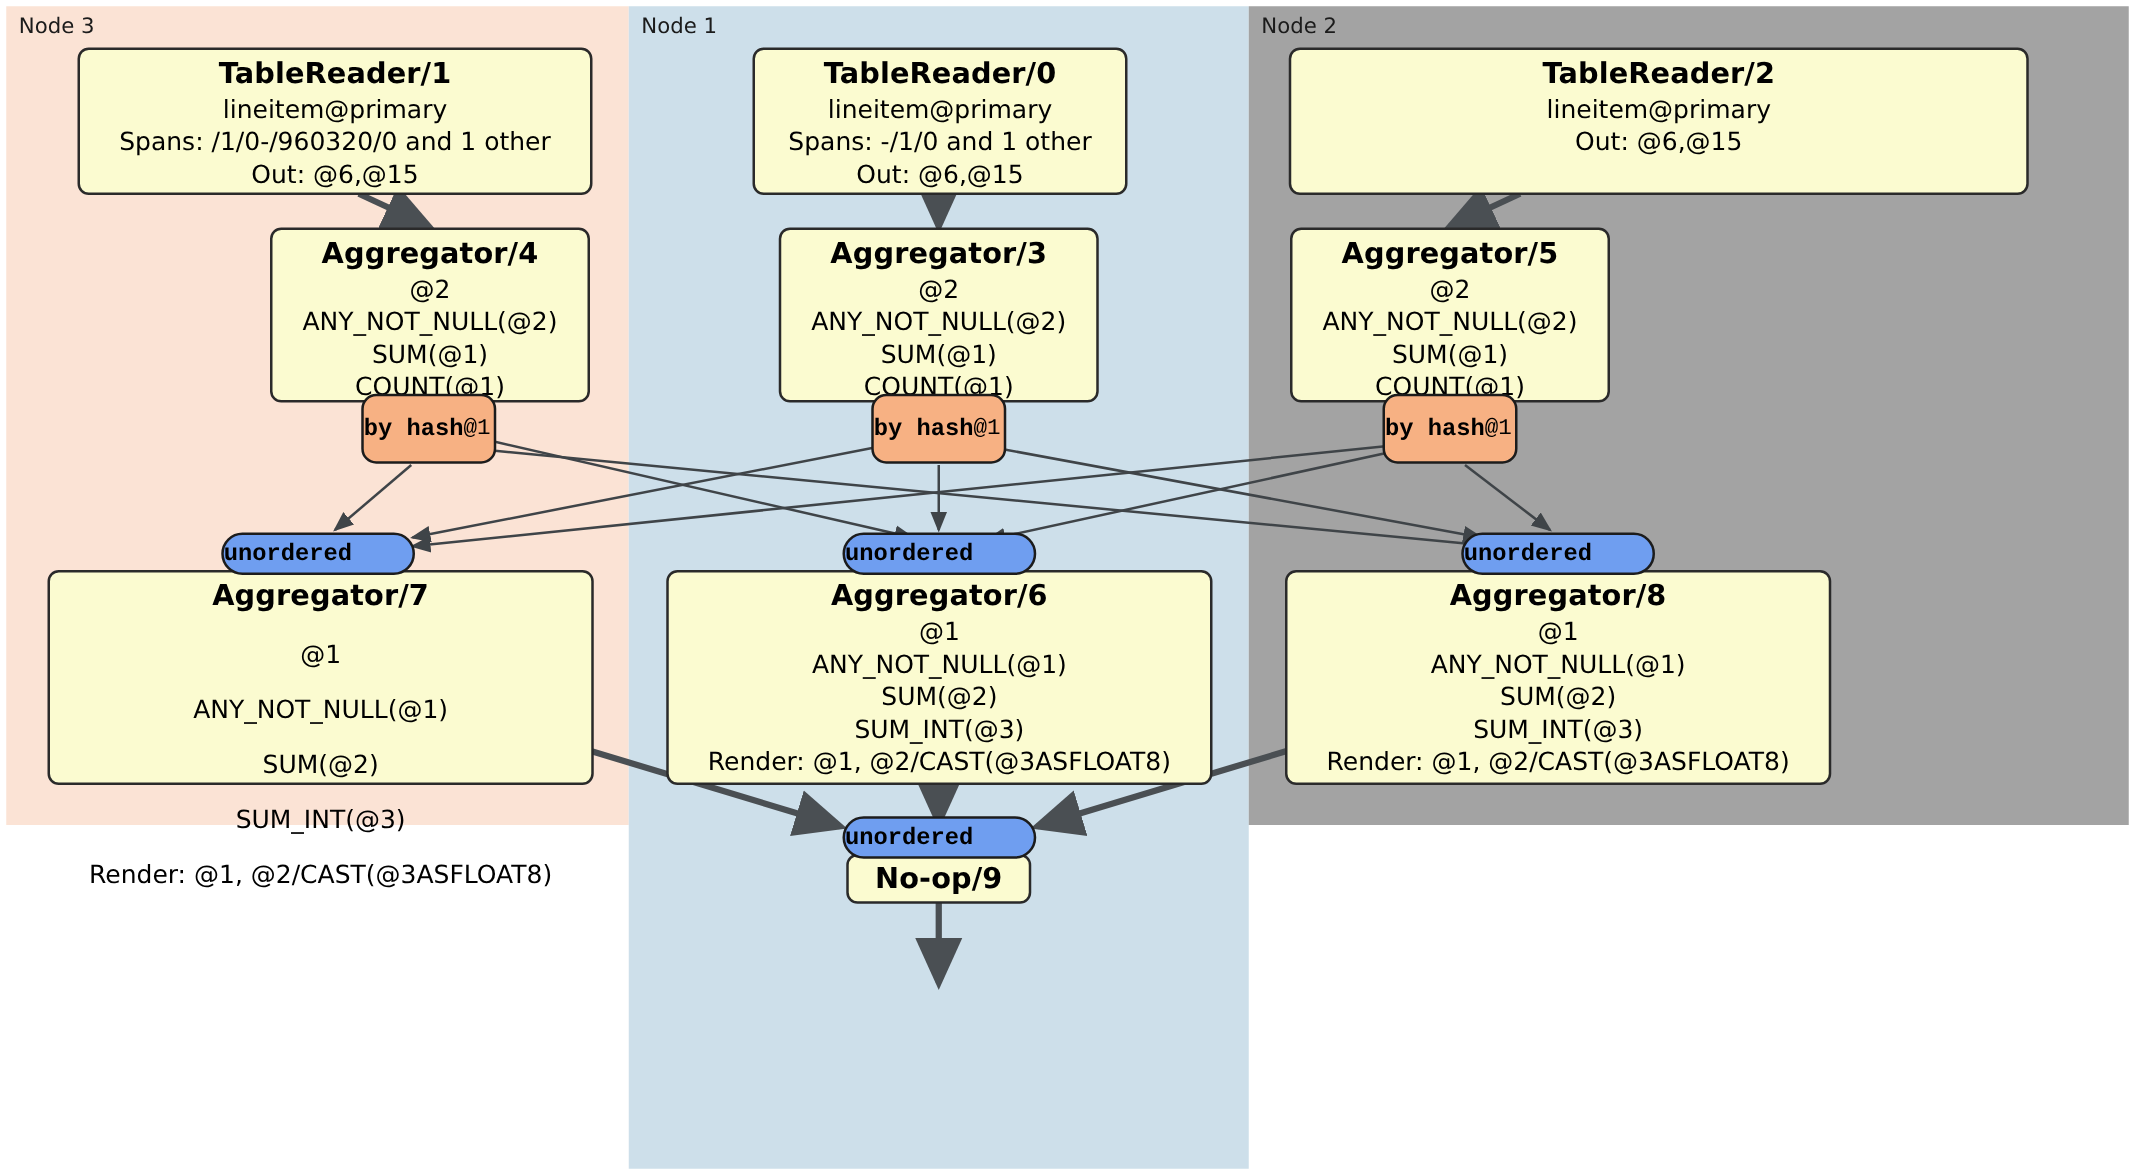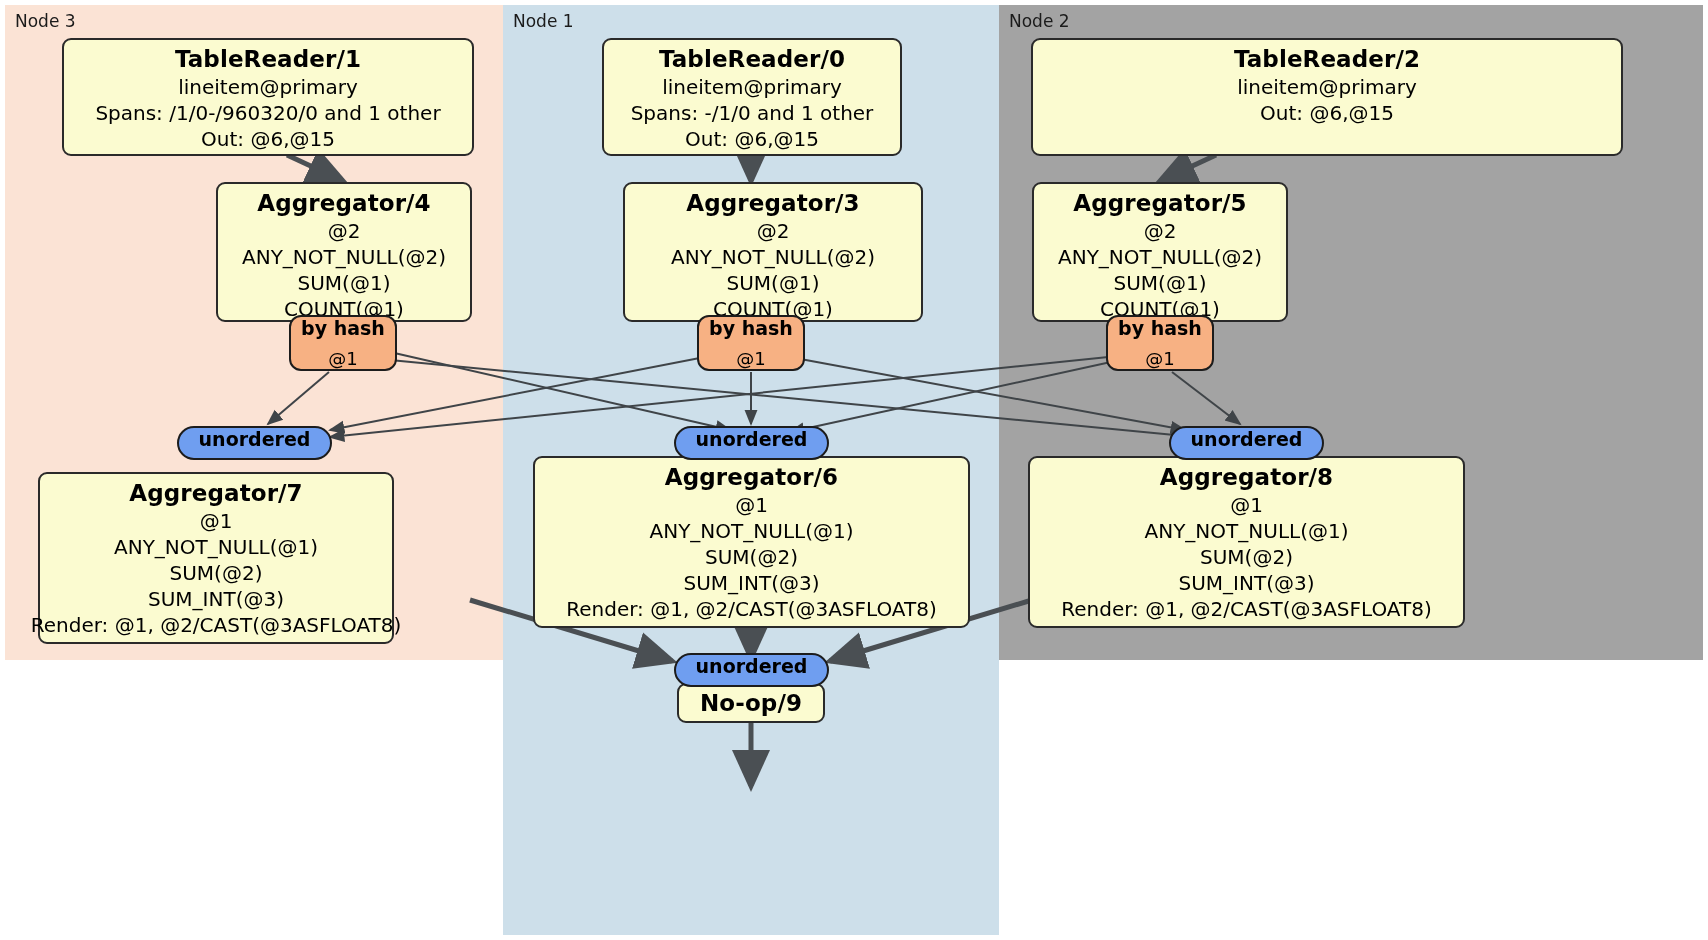--- a/index.html
+++ b/index.html
@@ -23,22 +23,22 @@
     display:flex;flex-direction:column;align-items:center;justify-content:flex-start;
     text-align:center;color:#000;padding:4px 8px 5px 8px;
   }
   .proc .ttl{font-size:23px;font-weight:bold;line-height:30px;letter-spacing:.1px;}
   .proc .ln{font-size:20px;line-height:26px;font-weight:normal;white-space:nowrap;}
   .proc.small .ttl{font-size:23px;line-height:26px;}
 
   
   .badge{
     position:absolute;box-sizing:border-box;
-    display:flex;flex-direction:column;align-items:center;justify-content:space-between;
-    border:2px solid #1c1c1c;text-align:center;color:#000;
+    display:flex;flex-direction:row;align-items:center;justify-content:flex-start;
+    border:2px solid #1c1c1c;text-align:center;color:#000;font-family:Liberation Mono, monospace;
   }
   .badge .b1{font-size:19px;font-weight:bold;line-height:22px;white-space:nowrap;}
   .badge .b2{font-size:18px;font-weight:normal;line-height:21px;}
   .badge.hash{background:#f7b183;border-radius:12px;}
   .badge.unord{background:#6f9ef0;border-radius:18px;}
 
   svg.wires{position:absolute;left:0;top:0;width:1708px;height:940px;pointer-events:none;}
 </style>
 </head>
 <body>
@@ -117,37 +117,37 @@
   </div>
 
   <div class="proc" style="left:216px;top:182px;width:256px;height:140px;">
     <div class="ttl">Aggregator/4</div>
     <div class="ln">@2</div>
     <div class="ln">ANY_NOT_NULL(@2)</div>
     <div class="ln">SUM(@1)</div>
     <div class="ln">COUNT(@1)</div>
   </div>
 
-  <div class="proc" style="left:623px;top:182px;width:300px;height:140px;">
+  <div class="proc" style="left:623px;top:182px;width:256px;height:140px;">
     <div class="ttl">Aggregator/3</div>
     <div class="ln">@2</div>
     <div class="ln">ANY_NOT_NULL(@2)</div>
     <div class="ln">SUM(@1)</div>
     <div class="ln">COUNT(@1)</div>
   </div>
 
   <div class="proc" style="left:1032px;top:182px;width:256px;height:140px;">
     <div class="ttl">Aggregator/5</div>
     <div class="ln">@2</div>
     <div class="ln">ANY_NOT_NULL(@2)</div>
     <div class="ln">SUM(@1)</div>
     <div class="ln">COUNT(@1)</div>
   </div>
 
-  <div class="proc" style="left:38px;top:472px;width:356px;height:172px;">
+  <div class="proc" style="left:38px;top:456px;width:437px;height:172px;gap:18px;">
     <div class="ttl">Aggregator/7</div>
     <div class="ln">@1</div>
     <div class="ln">ANY_NOT_NULL(@1)</div>
     <div class="ln">SUM(@2)</div>
     <div class="ln">SUM_INT(@3)</div>
     <div class="ln">Render: @1, @2/CAST(@3ASFLOAT8)</div>
   </div>
 
   <div class="proc" style="left:533px;top:456px;width:437px;height:172px;">
     <div class="ttl">Aggregator/6</div>

